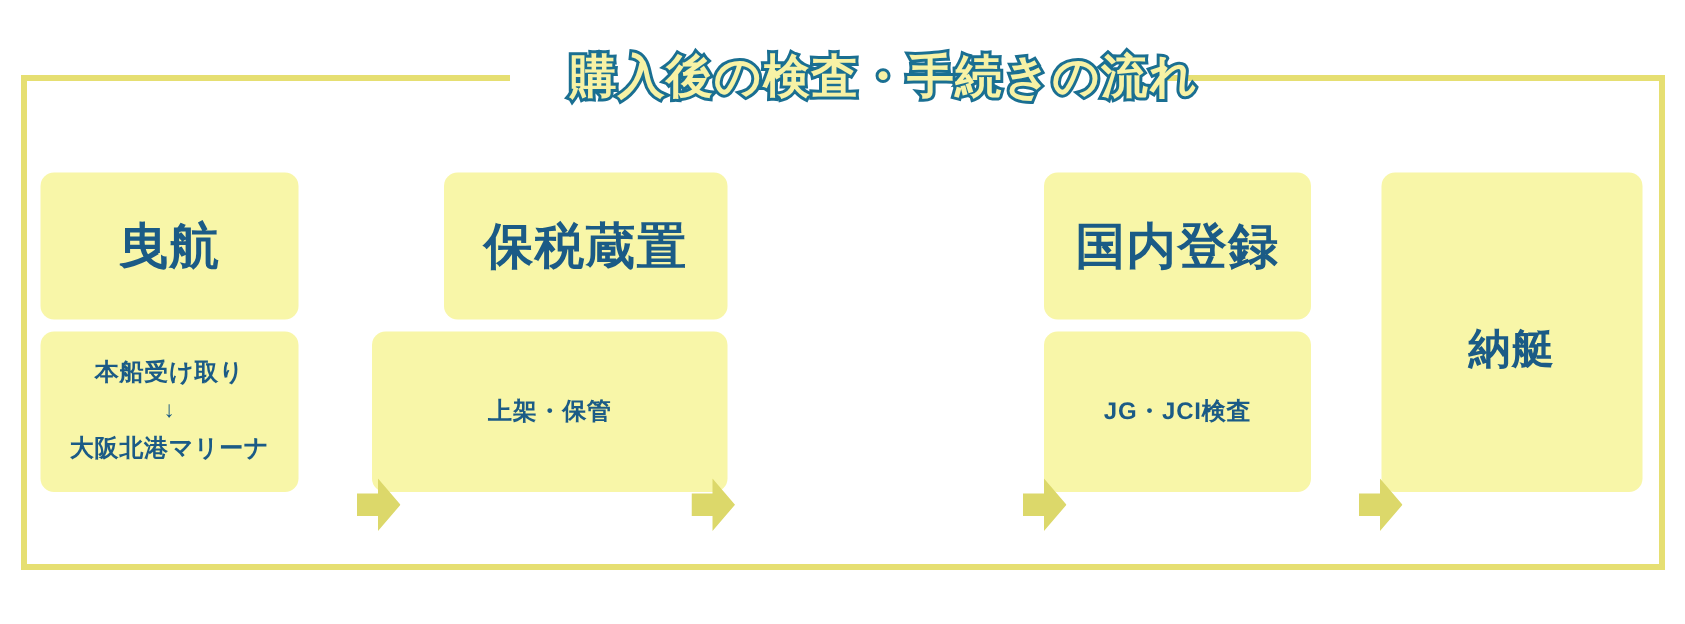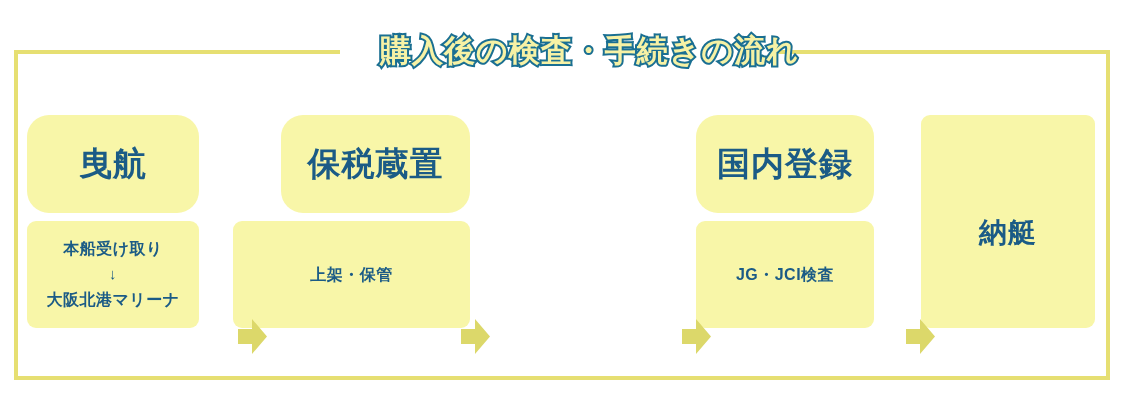--- a/index.html
+++ b/index.html
@@ -63,21 +63,21 @@
     width: 1068px;
     height: 213px;
   }
 
   .step {
     position: absolute;
     top: 0;
     height: 213px;
   }
   .step.s0 { left: 0px;   width: 172px; }
-  .step.s1 { left: 206px; width: 189px; padding-left: 48px; }
+  .step.s1 { left: 221px; width: 189px; padding-left: 48px; }
   .step.s2 { left: 448px; width: 173px; }
   .step.s3 { left: 669px; width: 178px; }
   .step.s4 { left: 894px; width: 174px; }
 
   .box {
     background: #f8f6a8;
     border-radius: 9px;
     box-sizing: border-box;
     color: #1b5b86;
     display: flex;
@@ -85,21 +85,20 @@
     justify-content: center;
     text-align: center;
   }
 
   .box-head {
     height: 98px;
     font-size: 33px;
     font-weight: bold;
     letter-spacing: 1px;
     line-height: 1.15;
-    border-radius: 22px;
   }
   .box-body {
     position: absolute;
     top: 106px;
     left: 0;
     right: 0;
     height: 107px;
     font-size: 16px;
     font-weight: bold;
     line-height: 1.62;

